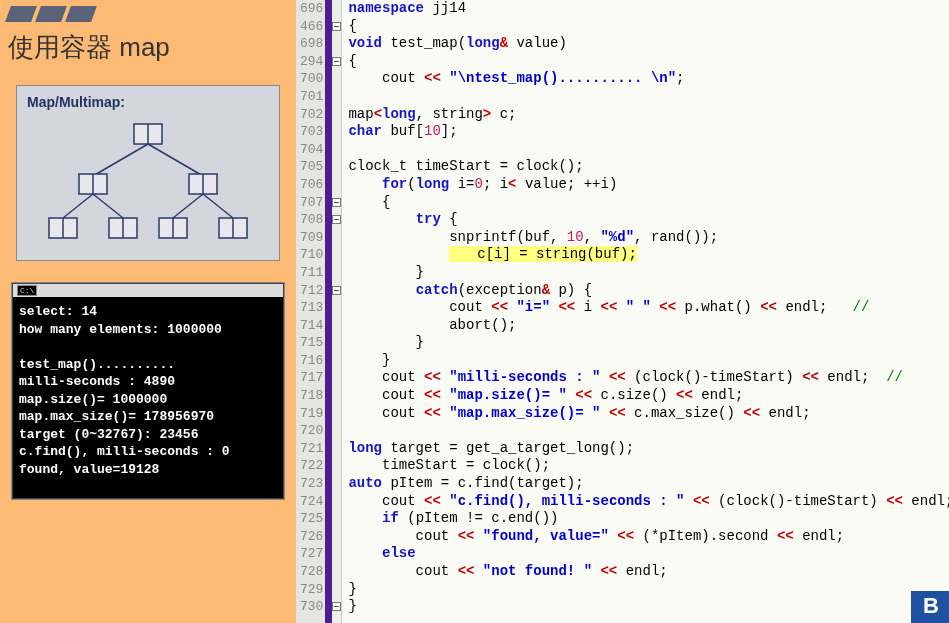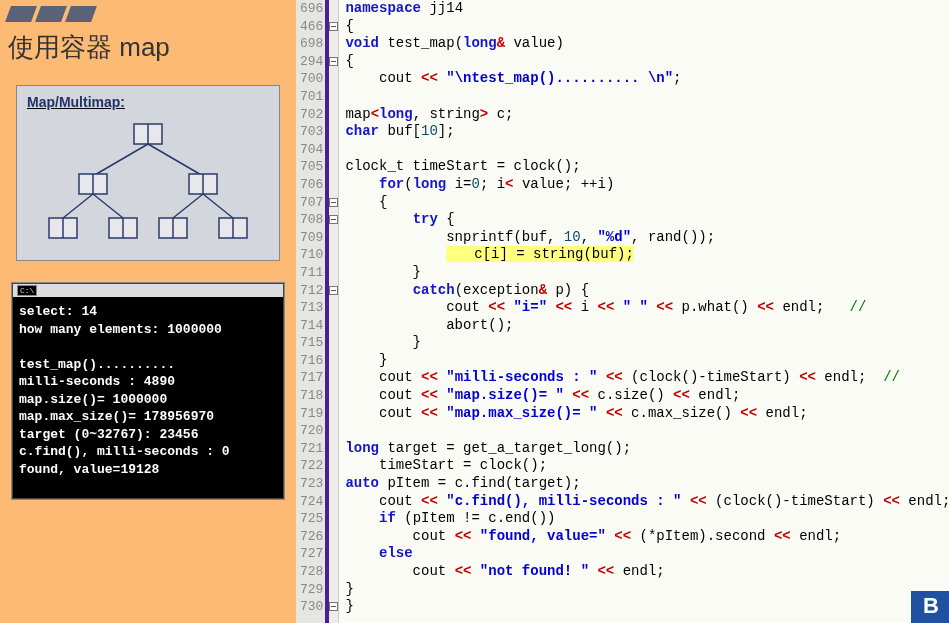--- a/index.html
+++ b/index.html
@@ -33,21 +33,20 @@
   font-size: 26px;
   color: #333;
   font-weight: normal;
   margin-bottom: 20px;
 }
 .diagram-box {
   background: #d4d6dd;
   border: 1px solid #888;
   padding: 8px 10px 14px 10px;
   margin: 0 8px 22px 8px;
-  text-decoration: underline;
 }
 .diagram-title {
   font-size: 14px;
   font-weight: bold;
   color: #223366;
   margin-bottom: 6px;
 }
 .tree-svg { display: block; margin: 0 auto; }
 .console-box {
   background: #000;
@@ -88,21 +87,21 @@
   display: flex;
   font-family: Consolas, "Courier New", monospace;
   font-size: 14px;
   overflow: hidden;
 }
 .gutter {
   background: #e6e6e0;
   color: #888;
   text-align: right;
   user-select: none;
-  border-right: 4px solid #4c1d95;
+  border-right: 7px solid #4c1d95;
 }
 .gutter-line {
   height: 17.6px;
   line-height: 17.6px;
   padding: 0 2px 0 4px;
   font-size: 13px;
 }
 .fold-col {
   width: 14px;
   background: #eeeee8;
@@ -130,21 +129,21 @@
   flex: 1;
   padding-left: 6px;
   white-space: pre;
 }
 .code-line {
   height: 17.6px;
   line-height: 17.6px;
 }
 .kw { color: #1414c8; font-weight: bold; }
 .str { color: #0000d0; font-weight: bold; }
-.num { color: #0c4a6e; }
+.num { color: #be185d; }
 .cmt { color: #008000; }
 .op { color: #c00000; font-weight: bold; }
 .hl { background: #ffff80; padding-left: 28px; }
 .corner-badge {
   position: absolute;
   right: 0;
   bottom: 0;
   background: #2050a0;
   color: #fff;
   font-weight: bold;

